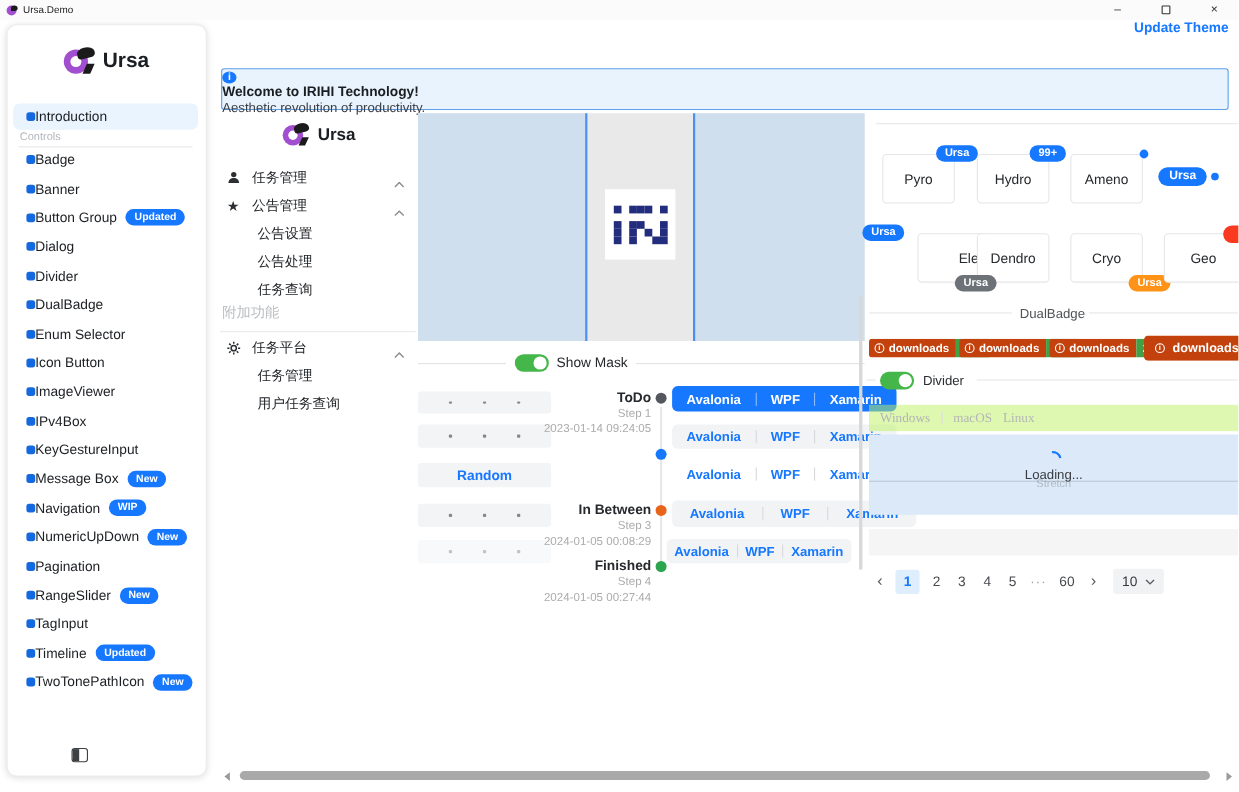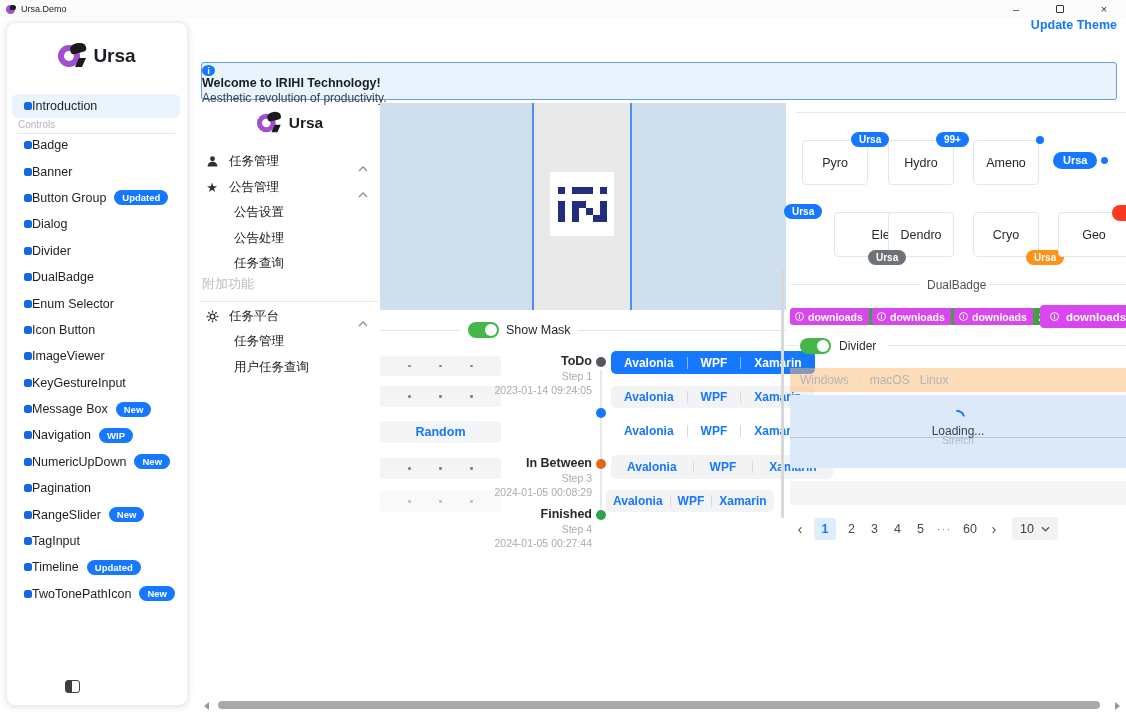--- a/index.html
+++ b/index.html
@@ -102,31 +102,31 @@
   .bg-ghost .bg-sep { background:#d7d9dc; }
 
   
   .bcard { position:absolute; width:66px; height:45px; background:#fff; border:1px solid #e4e6e9; border-radius:4px; display:flex; align-items:center; justify-content:center; font-size:12.5px; color:#26292d; }
   .badge-pill { position:absolute; background:#1677ff; color:#fff; font-size:10px; font-weight:bold; padding:2px 8px; border-radius:9px; line-height:11px; }
   .badge-dot { position:absolute; border-radius:50%; background:#1677ff; }
   .rline { position:absolute; height:1px; background:#e7e7e8; }
 
   
   .db { position:absolute; display:flex; height:17px; border-radius:3px; overflow:hidden; font-size:10.5px; font-weight:bold; }
-  .db-left { background:#d946ef; color:#fff; display:flex; align-items:center; padding:0 6px 0 5px; gap:4px; }
+  .db-left { background:#c2410c; color:#fff; display:flex; align-items:center; padding:0 6px 0 5px; gap:4px; }
   .db-right { background:#43a047; color:#fff; display:flex; align-items:center; padding:0 6px; }
   .db-i { width:9px; height:9px; border:1px solid #fff; border-radius:50%; font-size:7px; display:flex; align-items:center; justify-content:center; font-style:normal; }
   .db-i::after { content:"i"; }
   .db-big { height:23px; border-radius:4px; font-size:11.5px; }
   .db-big .db-left { padding:0 10px; gap:7px; }
 
   .divider-label { position:absolute; font-size:12px; color:#4f5357; }
 
   
-  .tabs-bar { position:absolute; left:790px; top:368px; width:336px; height:24px; background:#fdba74; display:flex; align-items:center; gap:10px; padding-left:10px; filter:blur(.5px); opacity:.5; }
+  .tabs-bar { position:absolute; left:790px; top:368px; width:336px; height:24px; background:#bef264; display:flex; align-items:center; gap:10px; padding-left:10px; filter:blur(.5px); opacity:.5;font-family:Liberation Serif, serif; }
   .tabs-bar span { font-size:12px; color:#6a6d71; }
   .tabs-sep { width:1px; height:12px; background:#bcbec1; }
   .loading-box { position:absolute; left:790px; top:395px; width:336px; height:73px; background:#dbe9f9; }
   .loading-mid { position:absolute; left:0; top:42px; width:100%; height:1px; background:rgba(130,140,150,.35); }
   .spinner { position:absolute; left:160px; top:15px; width:15px; height:15px; border:2.2px solid transparent; border-top-color:#1677ff; border-radius:50%; transform:rotate(35deg); }
   .loading-text { position:absolute; left:0; top:29px; width:100%; text-align:center; font-size:12px; color:#3a3d42; }
   .loading-ghost { position:absolute; left:0; top:40px; width:100%; text-align:center; font-size:10px; color:#8d939a; opacity:.55; filter:blur(.4px); }
   .empty-bar { position:absolute; left:790px; top:481px; width:336px; height:24px; background:#f5f5f6; }
 
   
@@ -206,20 +206,24 @@
           <span class="nav-dot"></span>
           <span class="nav-label">Enum Selector</span>
         </div>
       <div class="nav-row">
           <span class="nav-dot"></span>
           <span class="nav-label">Icon Button</span>
         </div>
       <div class="nav-row">
           <span class="nav-dot"></span>
           <span class="nav-label">ImageViewer</span>
+        </div>
+      <div class="nav-row">
+          <span class="nav-dot"></span>
+          <span class="nav-label">IPv4Box</span>
         </div>
       <div class="nav-row">
           <span class="nav-dot"></span>
           <span class="nav-label">KeyGestureInput</span>
         </div>
       <div class="nav-row">
           <span class="nav-dot"></span>
           <span class="nav-label">Message Box</span>
           <span class="pill">New</span>
         </div>

